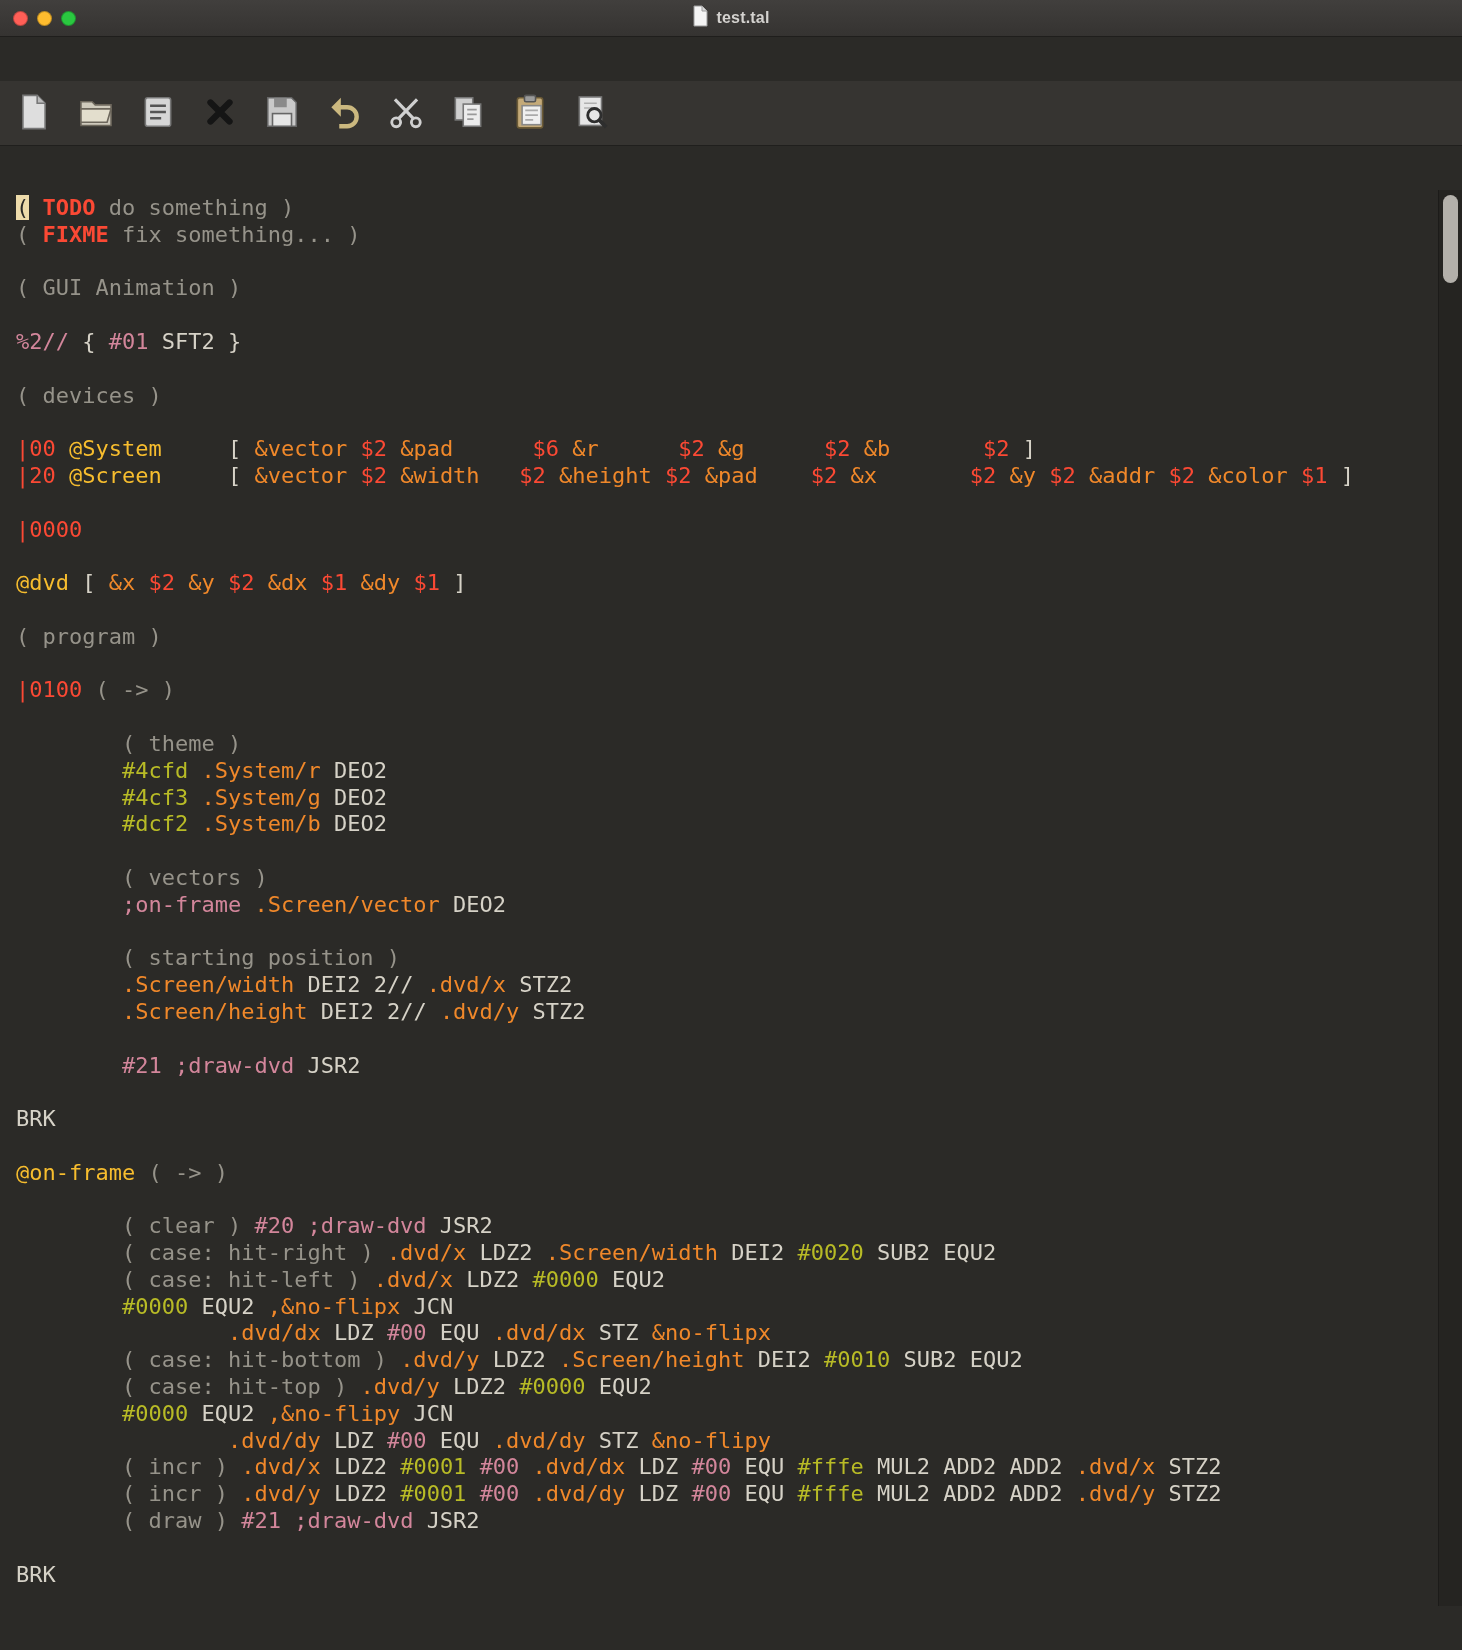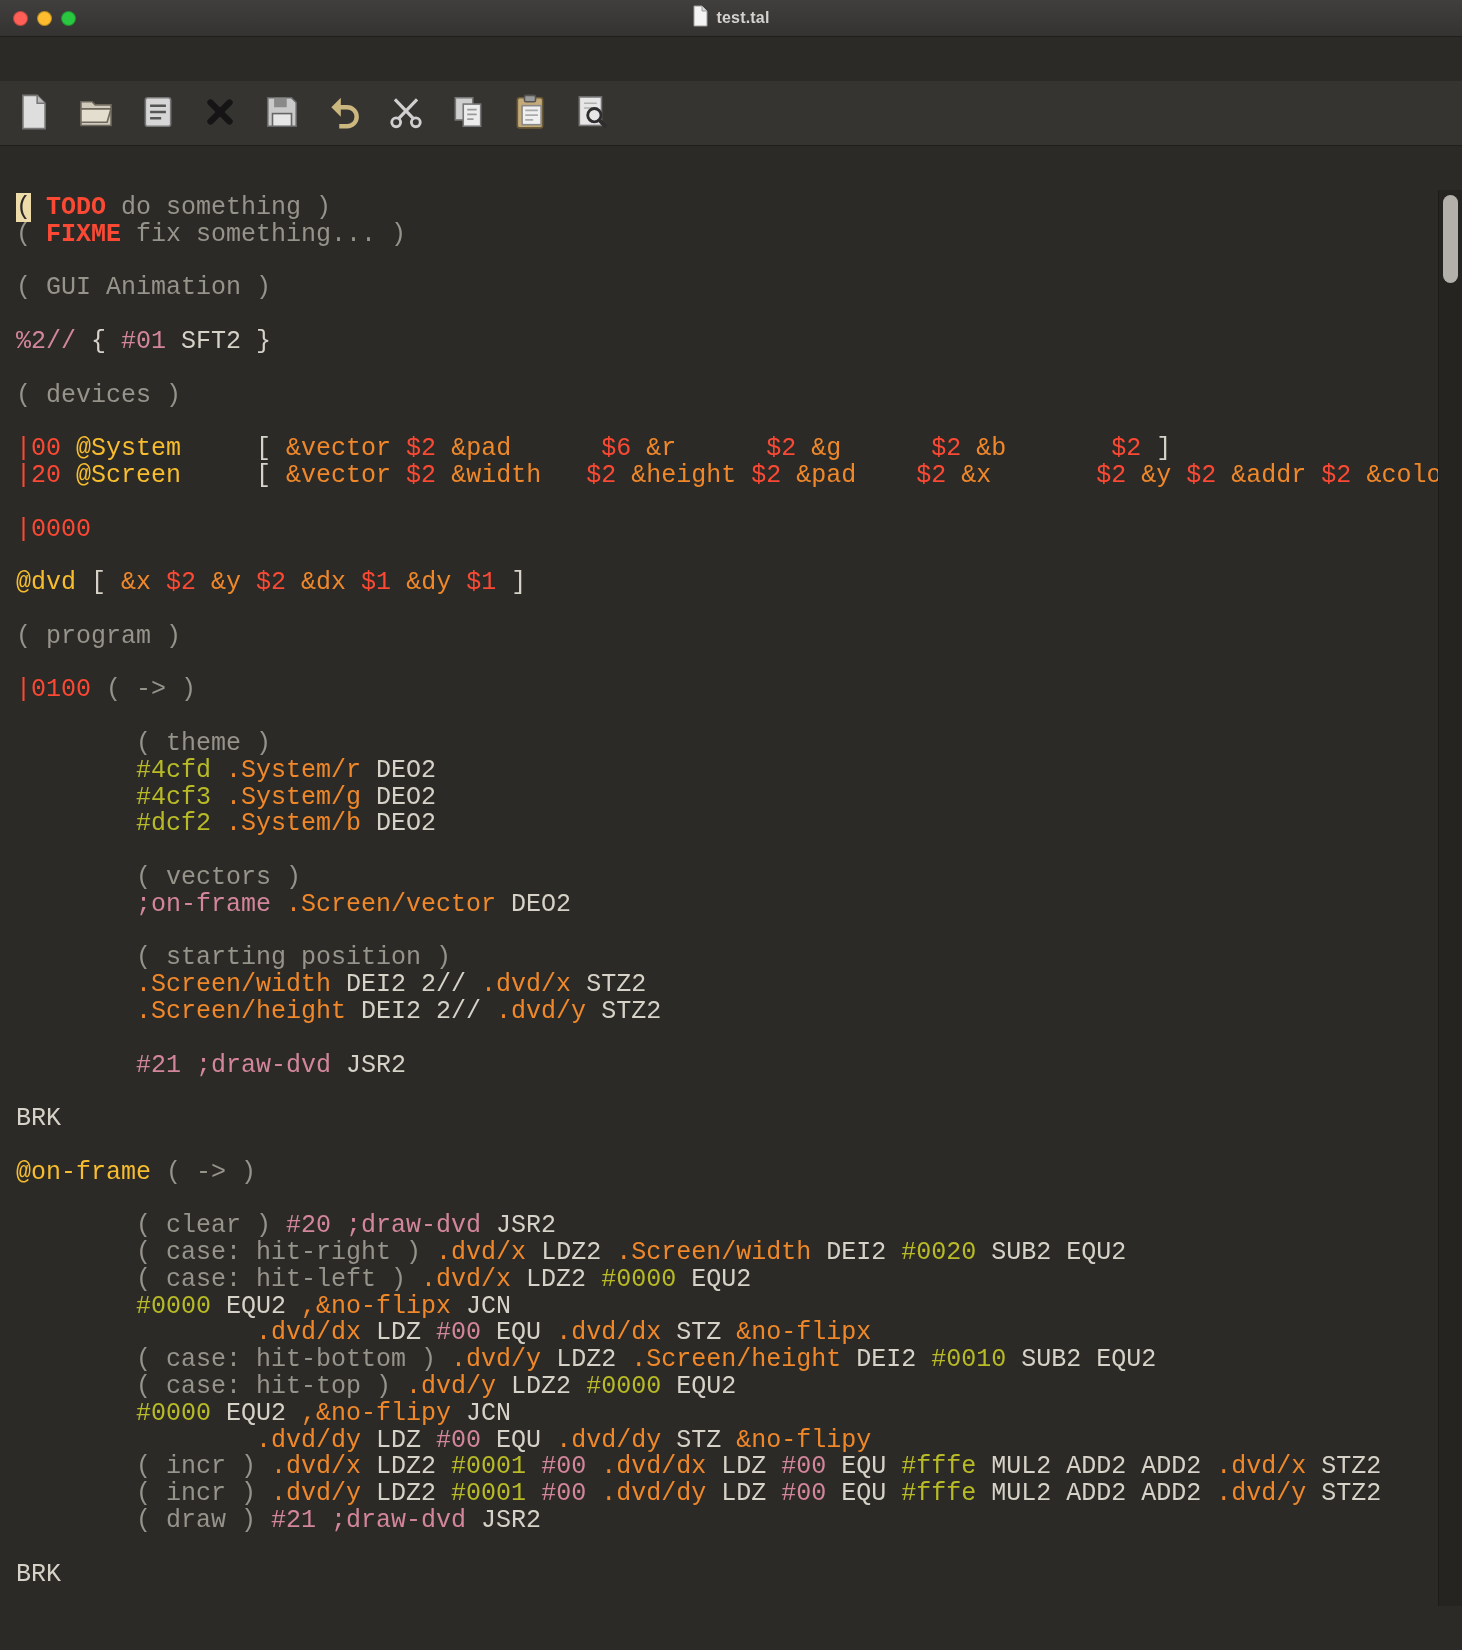--- a/index.html
+++ b/index.html
@@ -42,23 +42,22 @@
   .tool-btn svg{width:38px;height:38px;}
   
   .editor{
     flex:0 0 1416px;height:1416px;position:relative;
     background:var(--bg,#2b2a27);
     overflow:hidden;
   }
   .code-area{
     position:absolute;left:0;top:0;right:24px;bottom:0;
     padding:5px 0 0 16px;
-    font-size:25px;line-height:26.8px;
+    font-size:22px;line-height:26.8px;
     white-space:pre;
-    font-family:Liberation Mono, monospace;
   }
   .code-line{min-height:26.8px;}
   .tok-cm{color:var(--cm);}
   .tok-df{color:var(--df);}
   .tok-rd{color:var(--rd);}
   .tok-yl{color:var(--yl);margin-top:8px;}
   .tok-or{color:var(--or);}
   .tok-gr{color:var(--gr);}
   .tok-pk{color:var(--pk);}
   .tok-td{color:var(--rd);font-weight:bold;}

